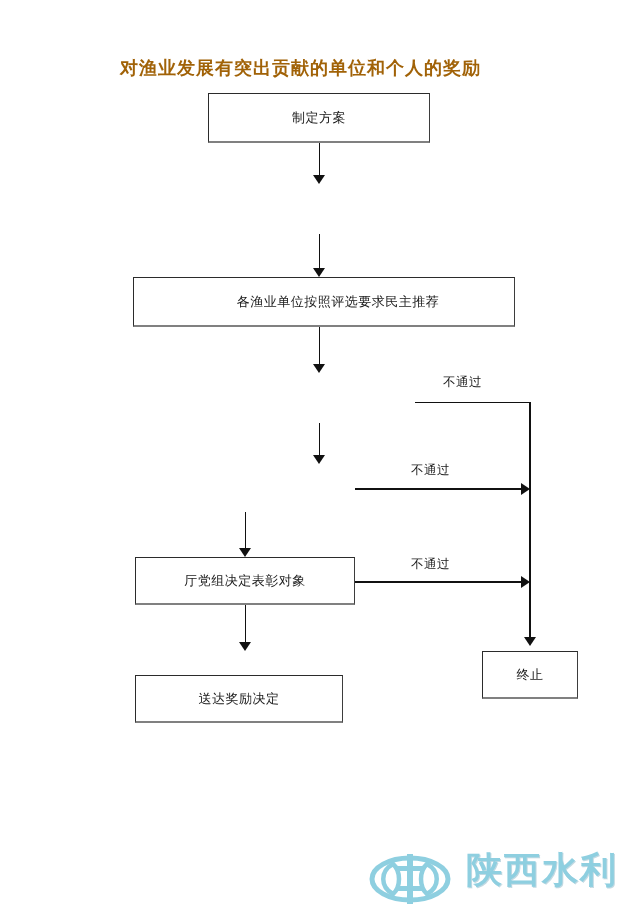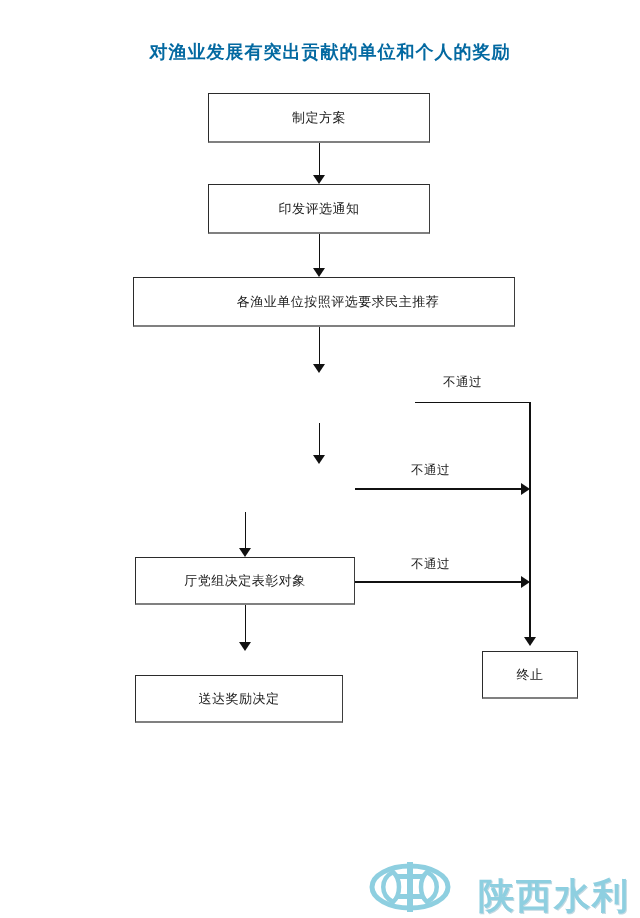--- a/index.html
+++ b/index.html
@@ -16,27 +16,27 @@
     width: 640px;
     height: 918px;
     background: #ffffff;
     overflow: hidden;
   }
 
   
   .title {
     position: absolute;
     left: 120px;
-    top: 40px;
+    top: 56px;
     width: 420px;
     font-size: 18px;
     font-weight: bold;
     letter-spacing: 1px;
-    color: #0369a1;
-    text-align: center;
+    color: #a16207;
+    text-align: left;
     white-space: nowrap;
   }
 
   
   .node {
     position: absolute;
     box-sizing: border-box;
     background: #ffffff;
     border: 1px solid #2b2b2b;
     border-right-color: #3d3d3d;
@@ -104,22 +104,22 @@
   }
 
   
   .logo {
     position: absolute;
     left: 368px;
     top: 852px;
     width: 250px;
     height: 62px;
     display: flex;
-    align-items: flex-end;
-    gap: 26px;
+    align-items: flex-start;
+    gap: 14px;
   }
   .logo-mark {
     width: 84px;
     height: 54px;
     flex: none;
   }
   .logo-text {
     font-size: 36px;
     font-weight: bold;
     color: #8ecfe0;
@@ -133,23 +133,20 @@
 <body>
 
 <div id="page">
 
   <div class="title">对渔业发展有突出贡献的单位和个人的奖励</div>
 
   <div class="node" style="left:208px; top:93px; width:222px; height:50px;">
     <span class="node-label">制定方案</span>
   </div>
 
-  <div class="node" style="left:208px; top:184px; width:222px; height:50px;">
-    <span class="node-label">印发评选通知</span>
-  </div>
 
   <div class="node" style="left:133px; top:277px; width:382px; height:50px;padding-left:28px;">
     <span class="node-label">各渔业单位按照评选要求民主推荐</span>
   </div>
 
 
 
   <div class="node" style="left:135px; top:557px; width:220px; height:48px;">
     <span class="node-label">厅党组决定表彰对象</span>
   </div>

